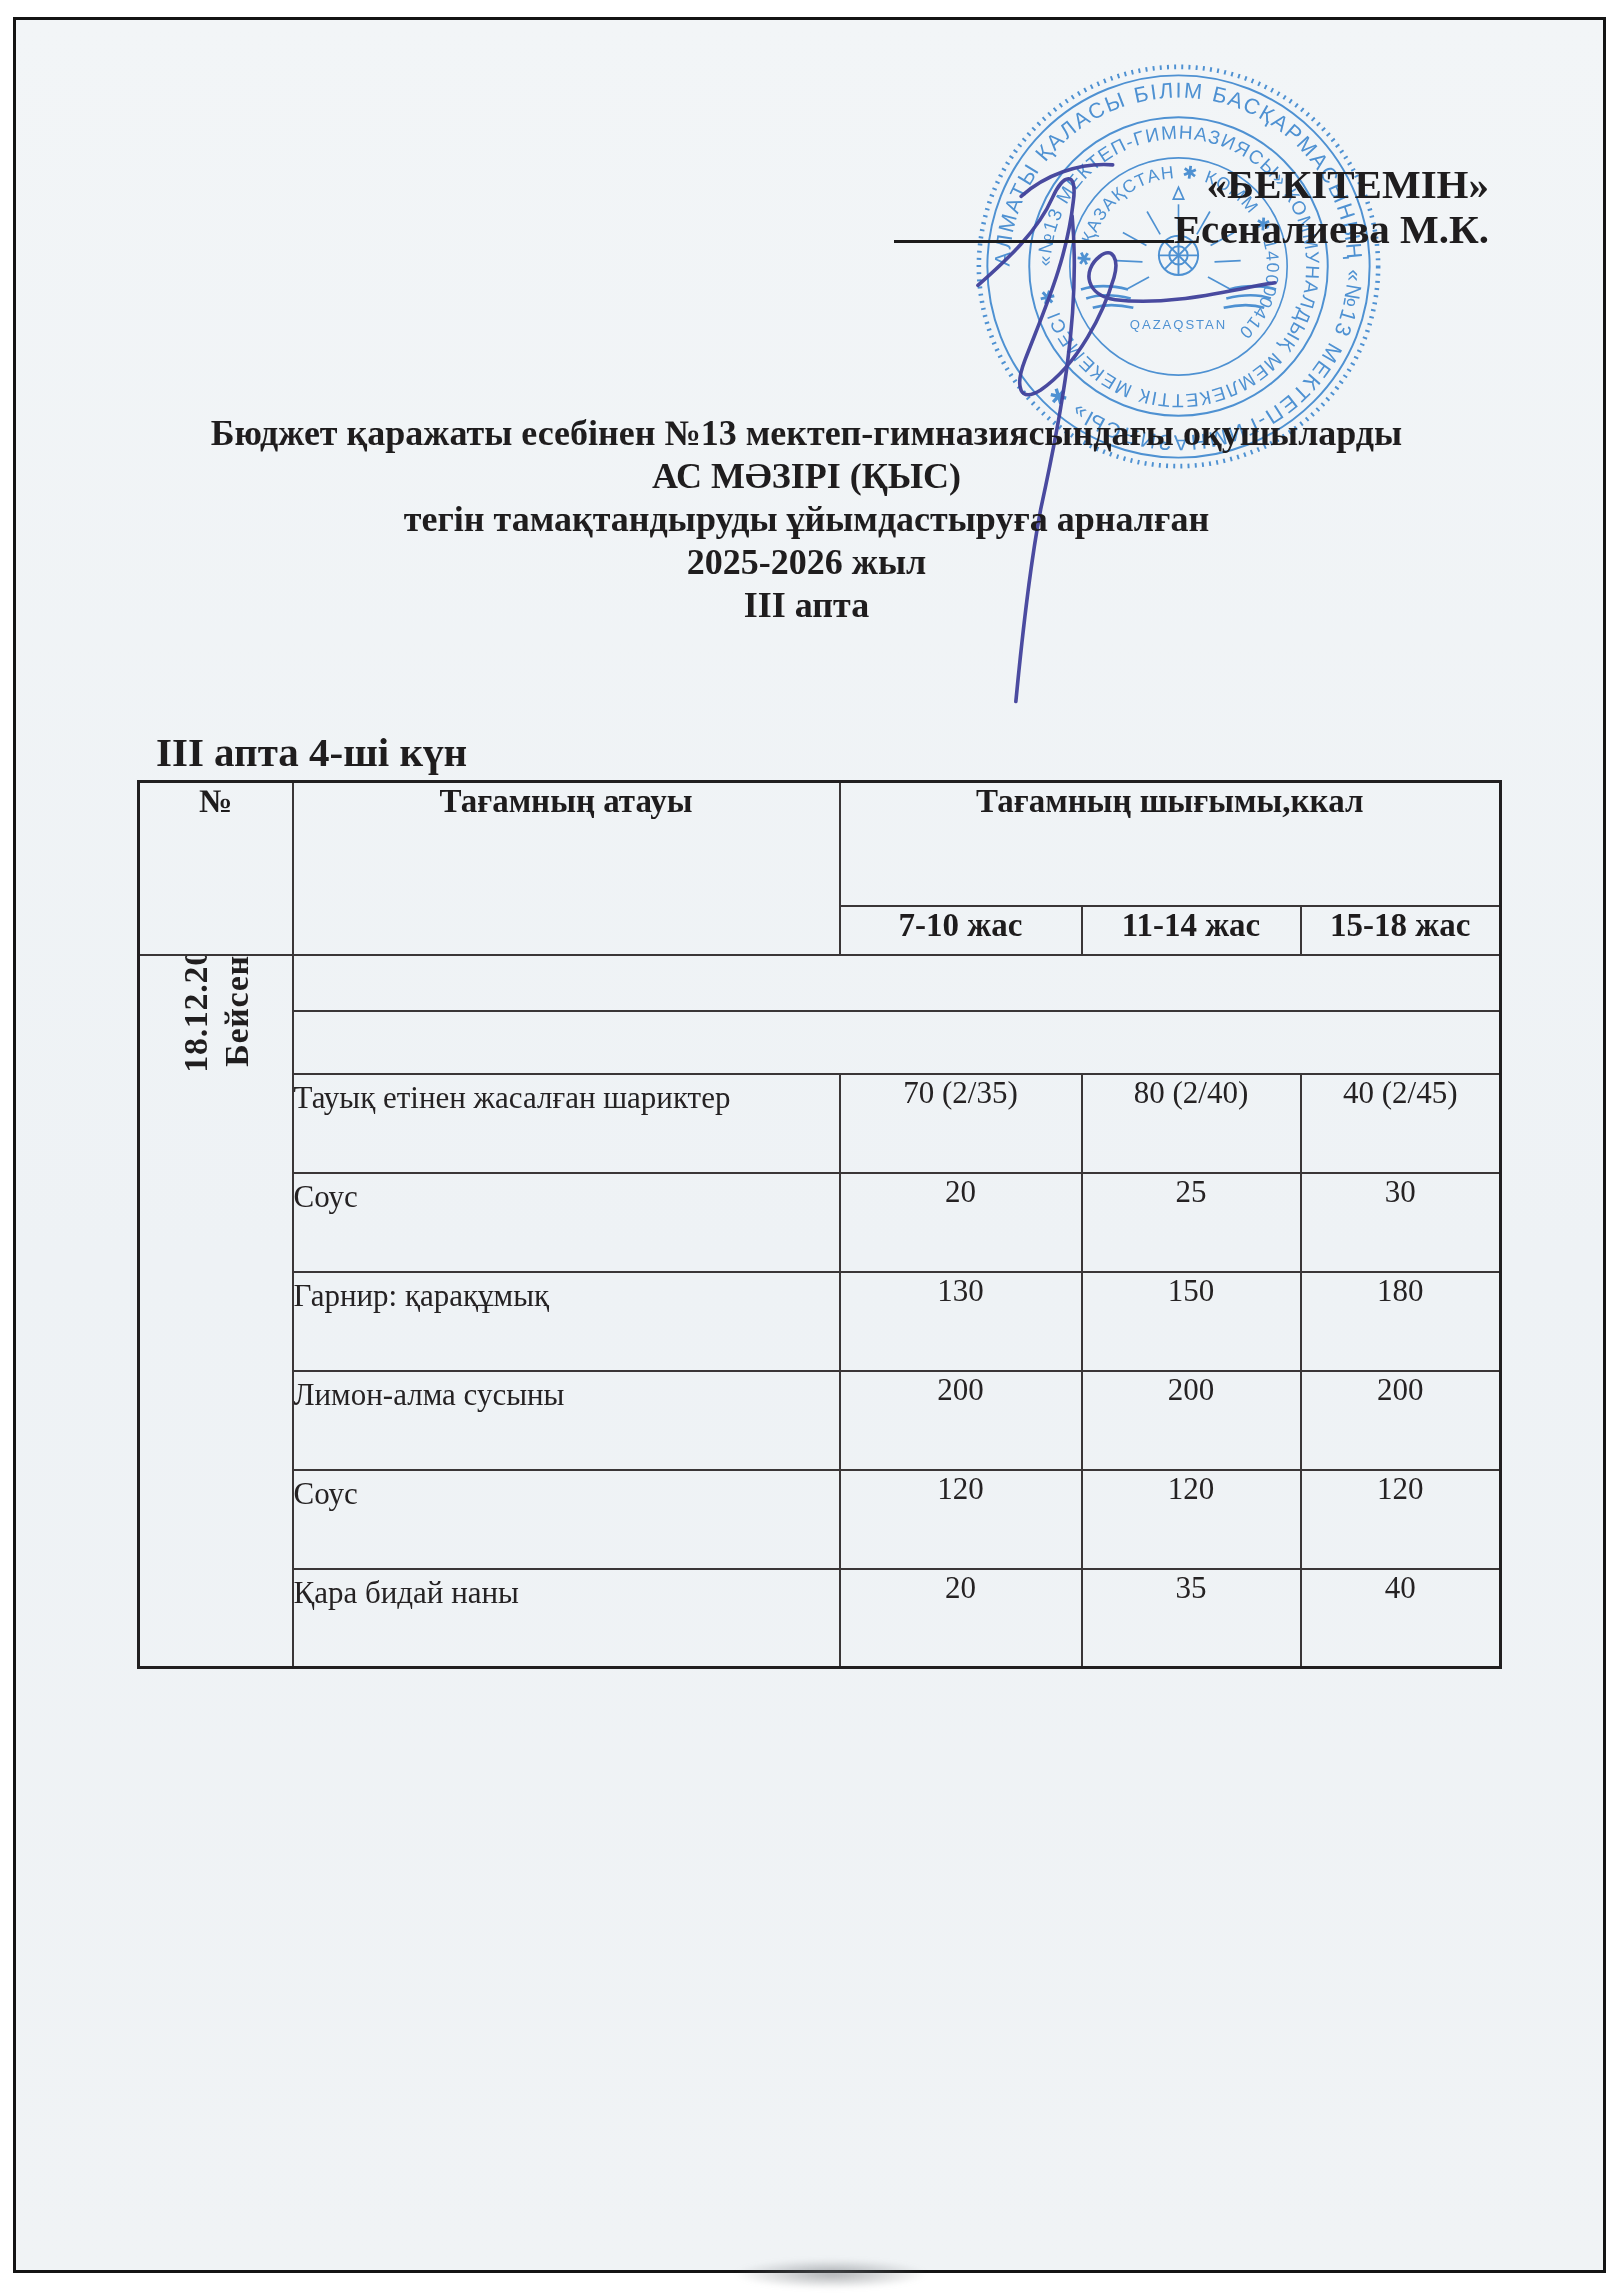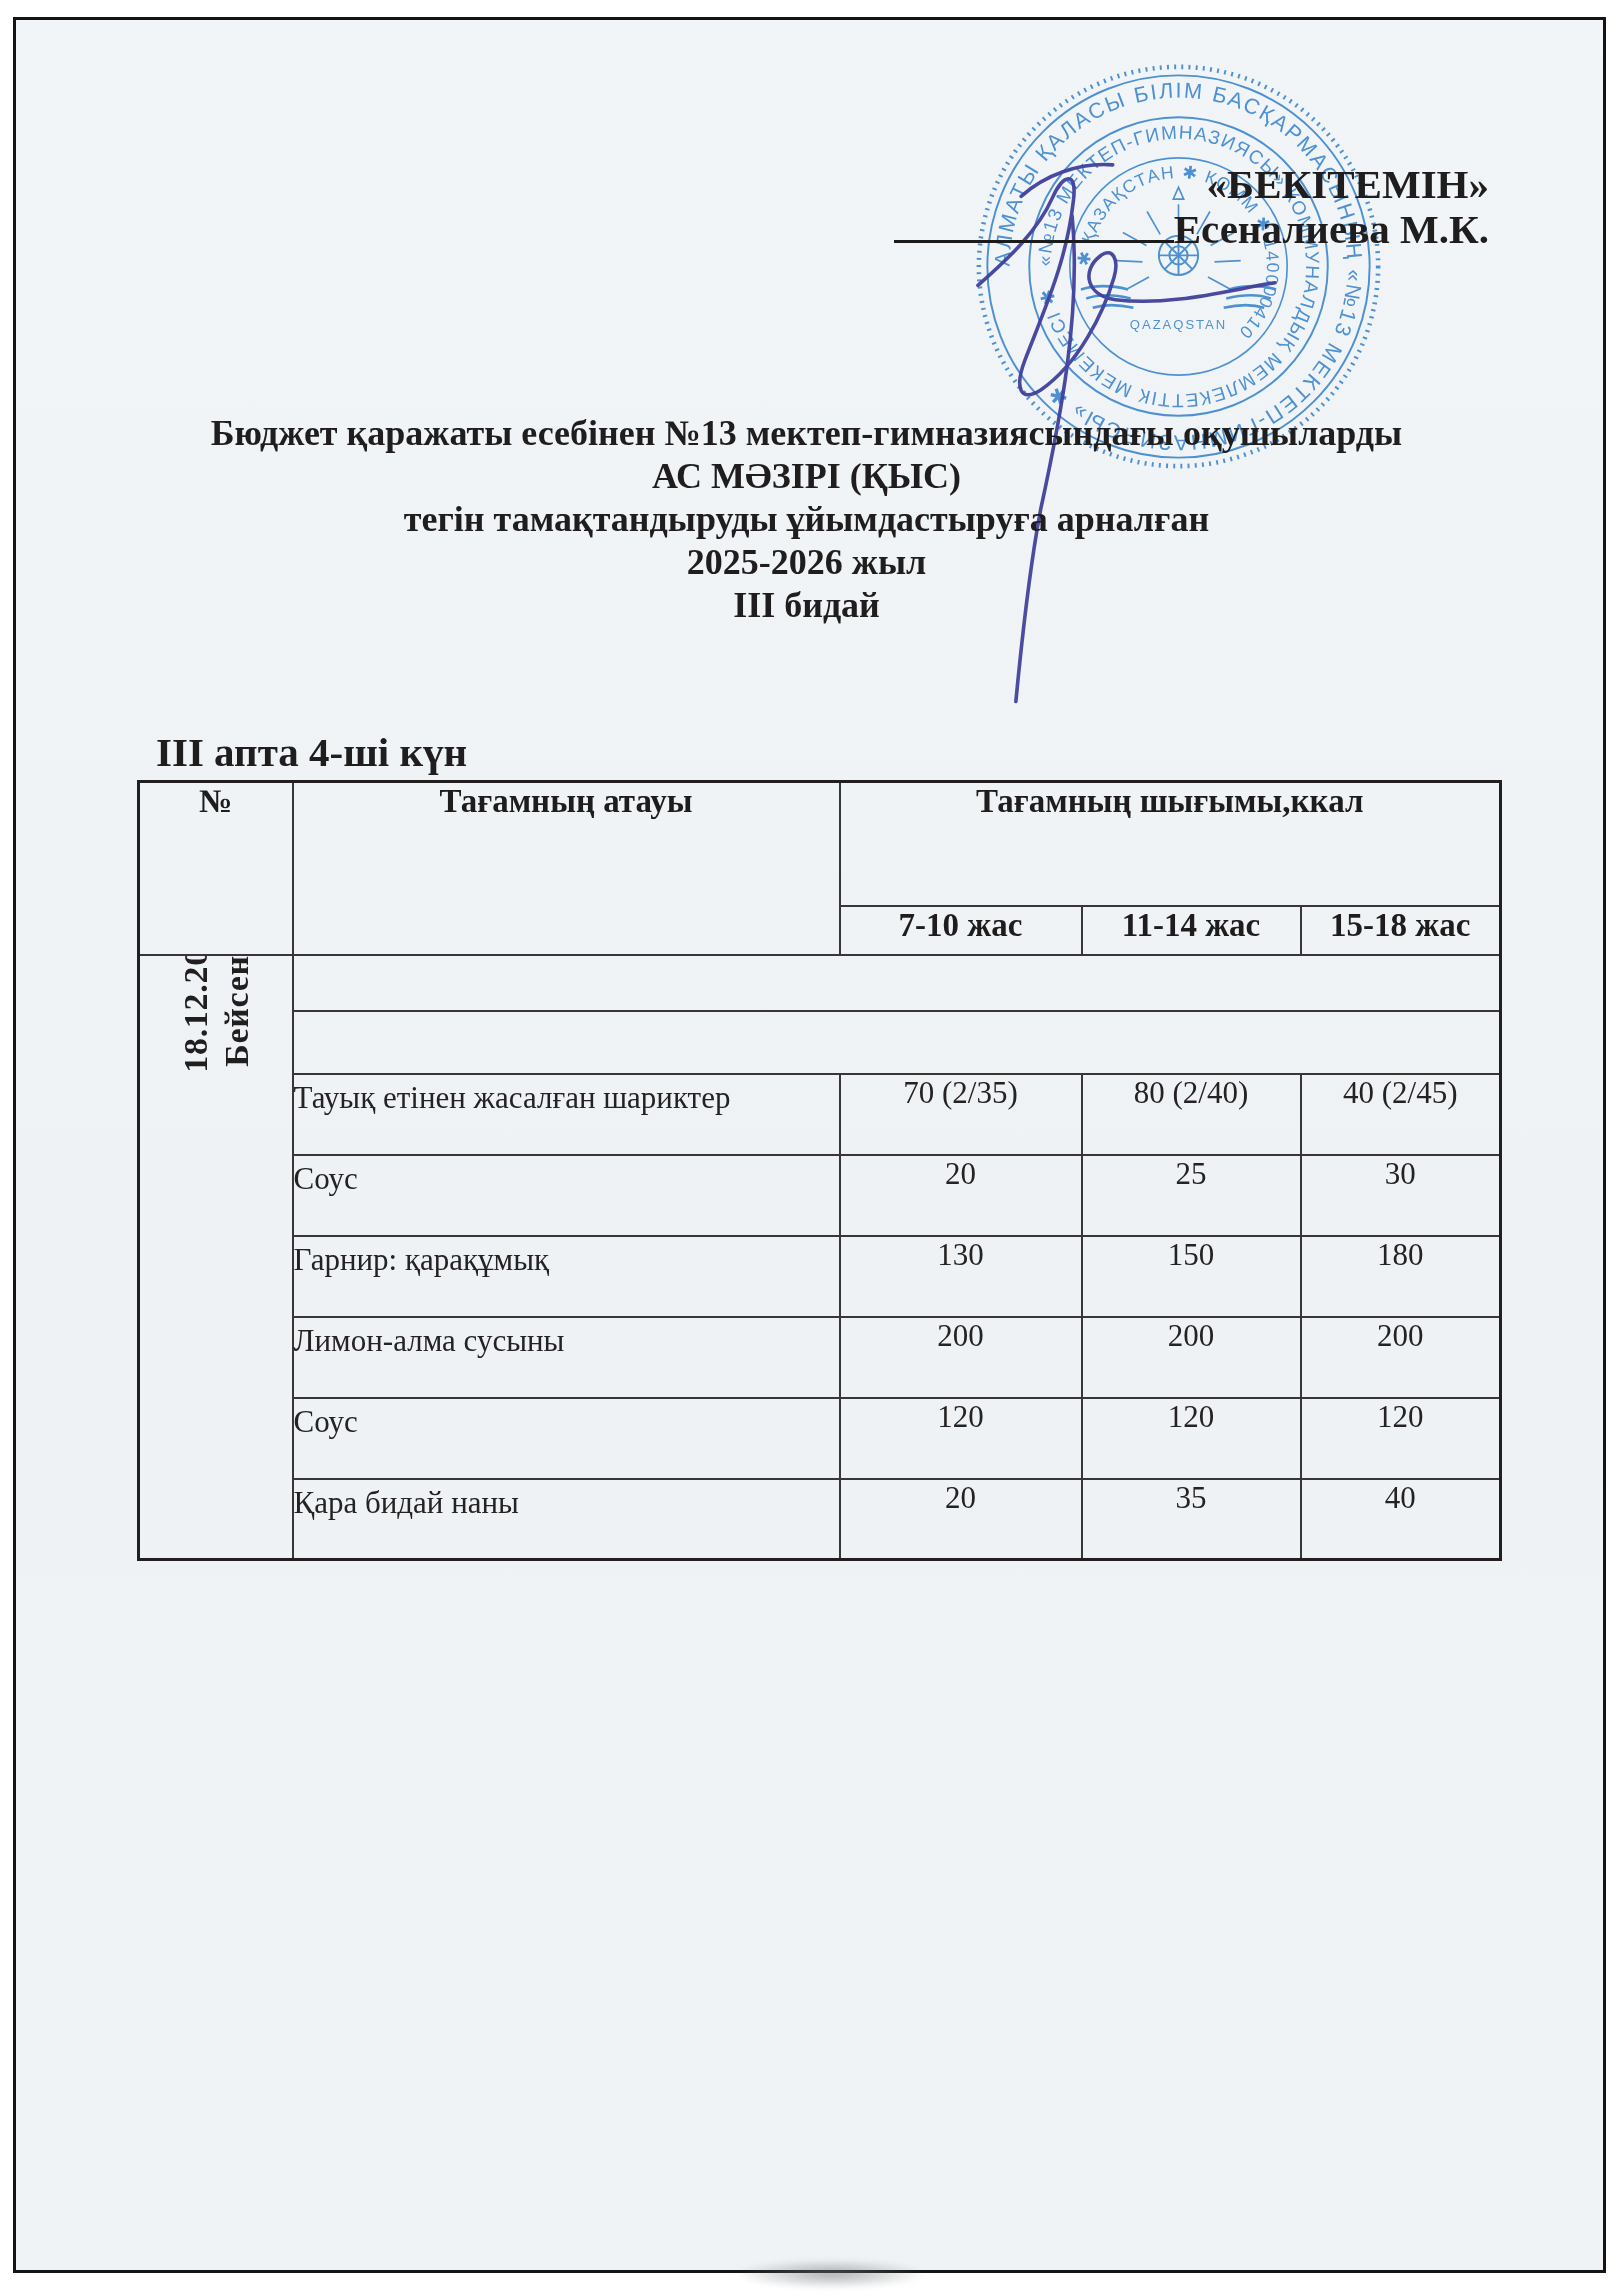--- a/index.html
+++ b/index.html
@@ -63,21 +63,21 @@
   .day-rot{
     transform:rotate(-90deg);
     white-space:nowrap;
     font-weight:bold;font-size:34px;line-height:41px;
     letter-spacing:0.7px;color:#201e1f;
   }
   tr.row-hdr1{height:124px;}
   tr.row-hdr2{height:49px;}
   tr.row-empty1{height:56px;}
   tr.row-empty2{height:63px;}
-  tr.row-dish{height:81px;}
+  tr.row-dish{height:99px;}
   
   .scan-smudge{
     position:absolute;left:733px;top:2259px;width:196px;height:30px;
     background:radial-gradient(ellipse at center,rgba(110,115,120,.55),rgba(110,115,120,0) 70%);
     filter:blur(2.6px);border-radius:50%;
   }
 </style>
 </head>
 <body>
 
@@ -148,21 +148,21 @@
     <div>
       <span class="sig-underline"></span><span>Есеналиева М.К.</span>
     </div>
   </div>
 
   <div class="title-block">
     <div>Бюджет қаражаты есебінен №13 мектеп-гимназиясындағы оқушыларды</div>
     <div>АС МӘЗІРІ (ҚЫС)</div>
     <div>тегін тамақтандыруды ұйымдастыруға арналған</div>
     <div>2025-2026 жыл</div>
-    <div>III бидай</div>
+    <div>III апта</div>
   </div>
 
   <div class="section-heading">III апта 4-ші күн</div>
 
   <table class="menu">
     <colgroup>
       <col style="width:154px">
       <col style="width:547px">
       <col style="width:242px">
       <col style="width:219px">

